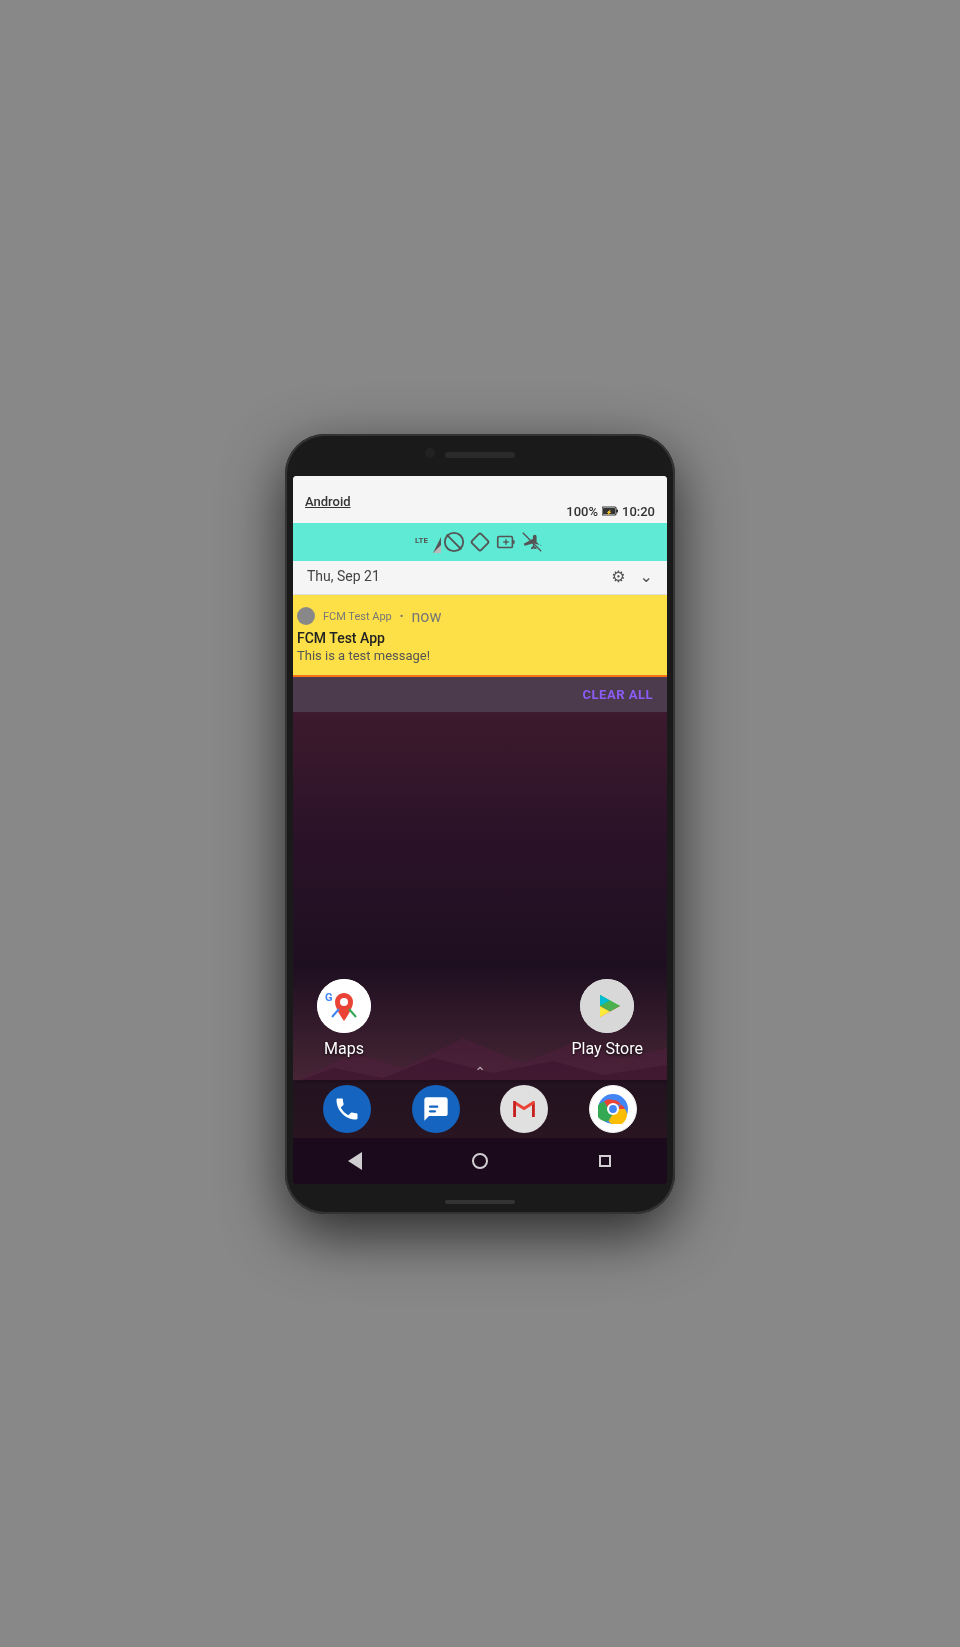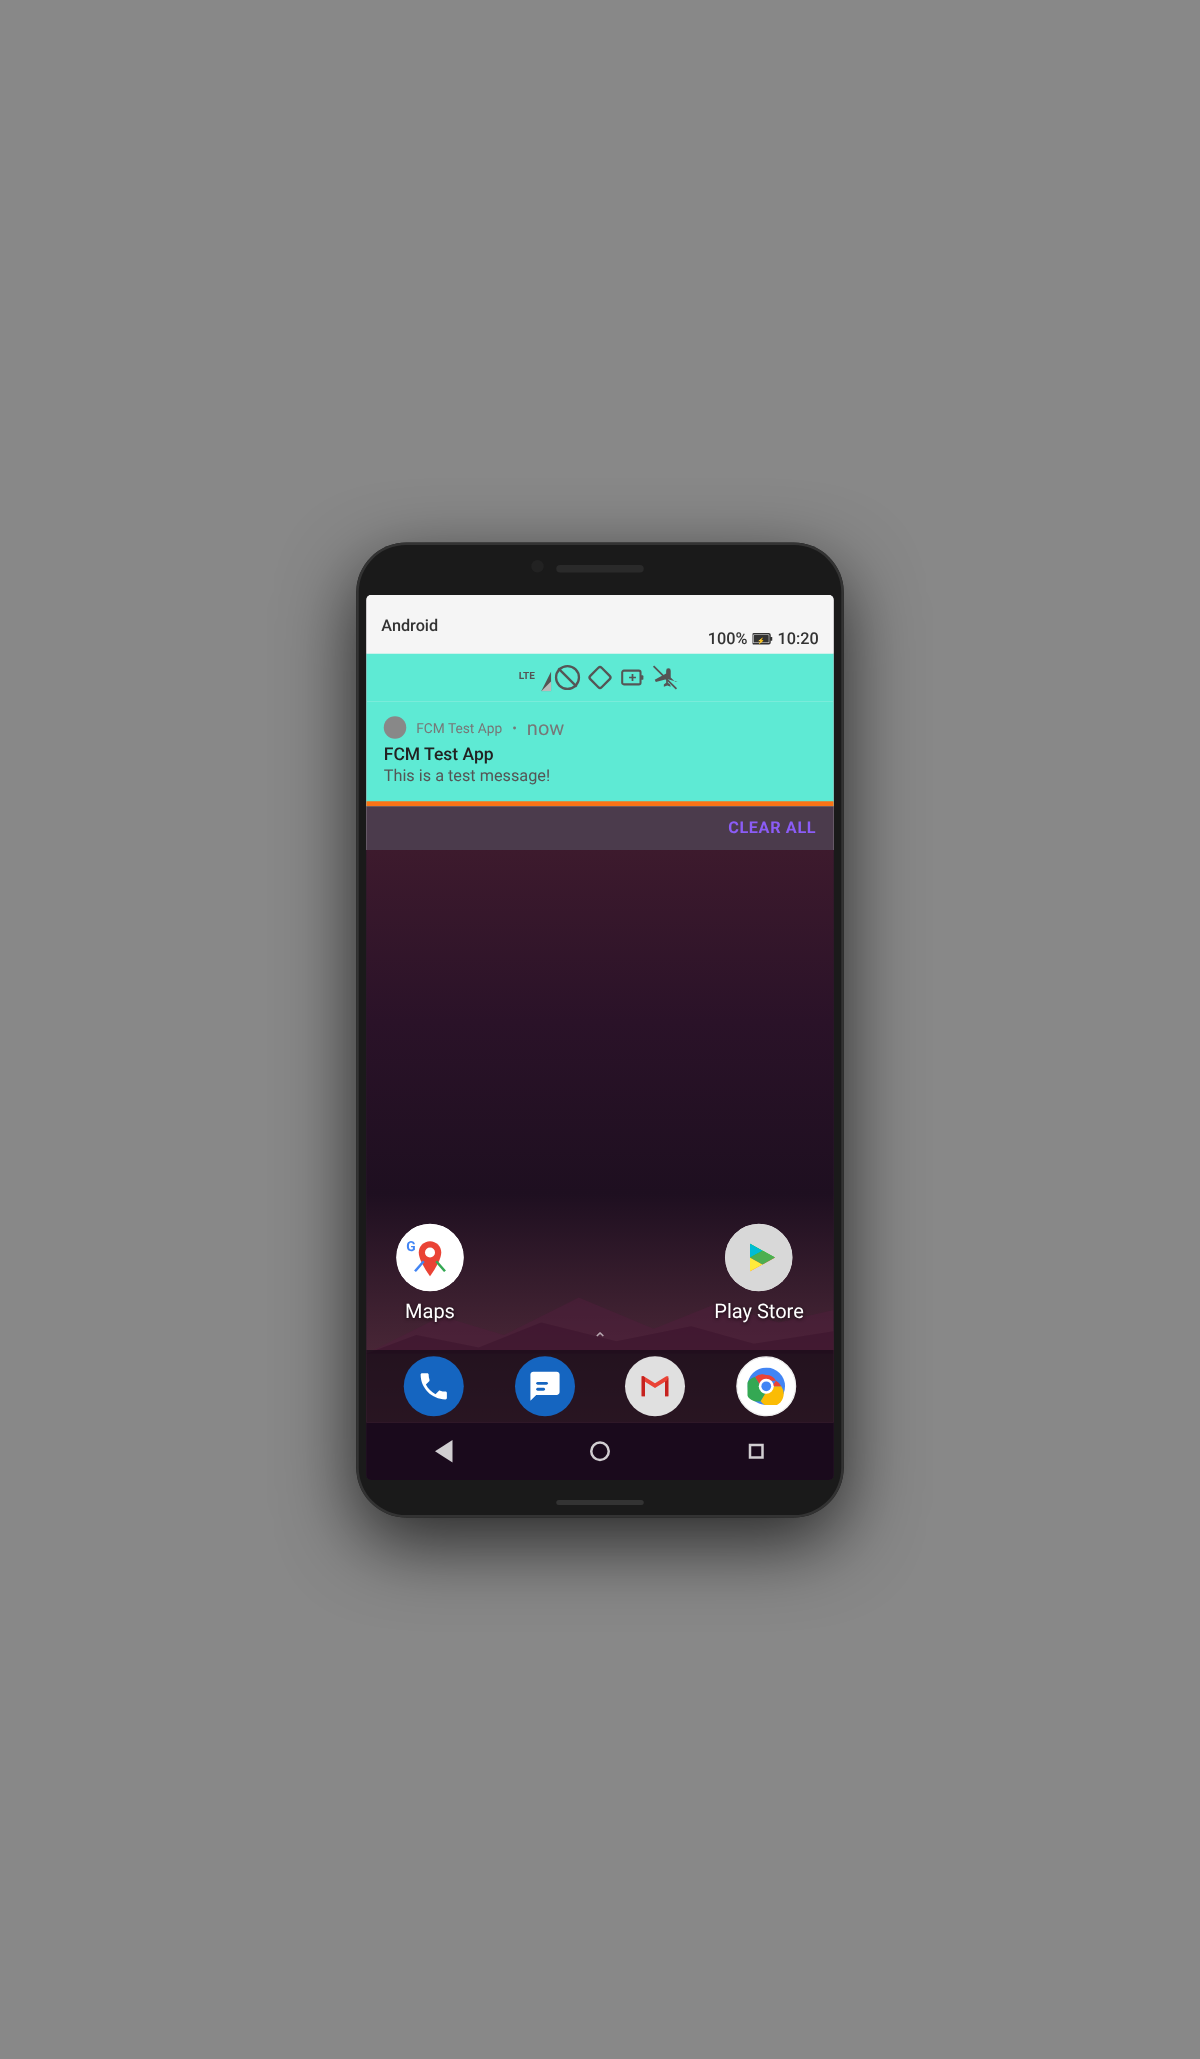--- a/index.html
+++ b/index.html
@@ -82,20 +82,21 @@
       background: #f5f5f5;
       display: flex;
       justify-content: space-between;
       align-items: center;
       padding: 8px 12px 4px;
     }
     .status-left {
       font-size: 13px;
       font-weight: 500;
       color: #333;
+      text-decoration: underline;
     }
     .status-right {
       display: flex;
       align-items: center;
       gap: 4px;
       font-size: 13px;
       font-weight: 500;
       color: #333;
       margin-top: 20px;
     }
@@ -138,23 +139,23 @@
       align-items: center;
     }
     .gear-icon-btn, .chevron-down-btn {
       color: #555;
       font-size: 16px;
       cursor: pointer;
     }
 
     
     .notification-card {
-      background: #5eead4;
-      padding: 12px 14px;
-      border-bottom: 4px solid #f97316;
+      background: #fde047;
+      padding: 12px 4px;
+      border-bottom: 2px solid #f97316;
     }
     .notif-header {
       display: flex;
       align-items: center;
       gap: 8px;
       margin-bottom: 4px;
     }
     .notif-app-icon {
       width: 18px;
       height: 18px;
@@ -391,20 +392,27 @@
         </div>
 
         <div class="qs-icon">
           <svg width="22" height="22" viewBox="0 0 24 24">
             <path d="M21 16l-4-4V6a2 2 0 00-4 0v2.5L3 14l1 2 9-2.5v3l-2 1.5L11 20l3-1 3 1-.5-2-2-1.5v-3L23 16z" fill="#555"></path>
             <line x1="2" y1="2" x2="22" y2="22" stroke="#555" stroke-width="1.5"></line>
           </svg>
         </div>
       </div>
 
+      <div class="date-row">
+        <span class="date-text">Thu, Sep 21</span>
+        <div class="date-icons">
+          <span class="gear-icon-btn">⚙</span>
+          <span class="chevron-down-btn">⌄</span>
+        </div>
+      </div>
 
       <div class="notification-card">
         <div class="notif-header">
           <div class="notif-app-icon"></div>
           <span class="notif-app-name">FCM Test App</span>
           <span class="notif-dot">•</span>
           <span class="notif-time">now</span>
         </div>
         <div class="notif-title">FCM Test App</div>
         <div class="notif-body">This is a test message!</div>

